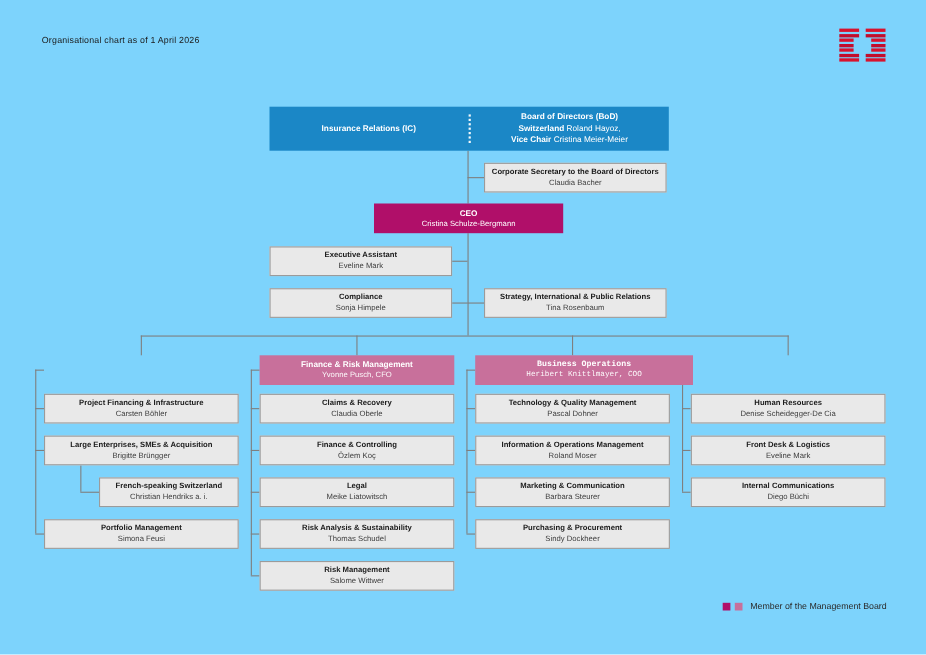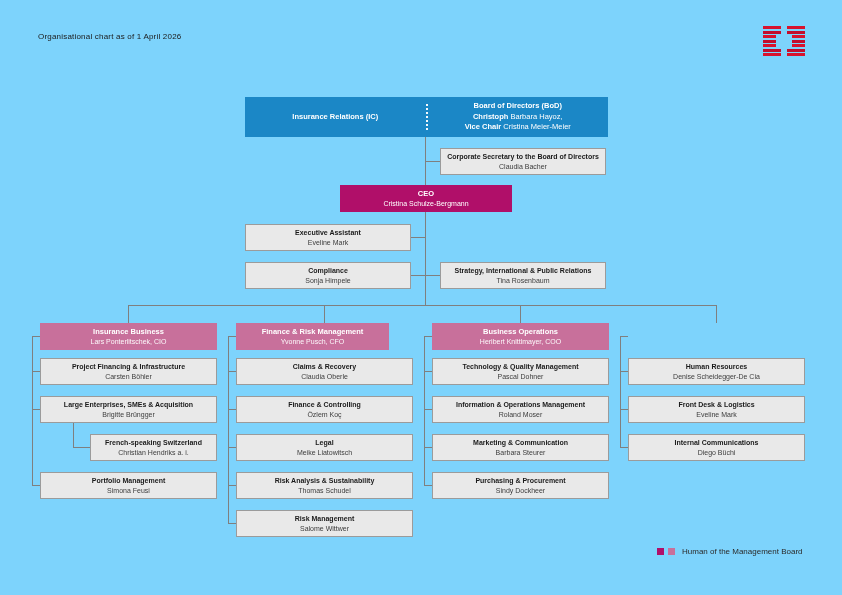--- a/index.html
+++ b/index.html
@@ -129,21 +129,21 @@
   <div class="ln h" style="left:620px; top:409px; width:8px;"></div>
   <div class="ln h" style="left:620px; top:447px; width:8px;"></div>
 
   <div class="box blue" style="left:245px; top:97px; width:363px; height:40px;">
     <div class="half">
       <span class="t">Insurance Relations (IC)</span>
     </div>
     <div class="divider"></div>
     <div class="half">
       <span class="t">Board of Directors (BoD)</span>
-      <span class="line"><span class="lbl">Christoph</span><span> Barbara Hayoz,</span></span>
+      <span class="line"><span class="lbl">Switzerland</span><span> Roland Hayoz,</span></span>
       <span class="line"><span class="lbl">Vice Chair</span><span> Cristina Meier-Meier</span></span>
     </div>
   </div>
 
   <div class="box gray" style="left:440px; top:148px; width:166px; height:27px;">
     <span class="t">Corporate Secretary to the Board of Directors</span>
     <span class="n">Claudia Bacher</span>
   </div>
 
   <div class="box magenta" style="left:340px; top:185px; width:172px; height:27px;">
@@ -159,29 +159,25 @@
   <div class="box gray" style="left:245px; top:262px; width:166px; height:27px;">
     <span class="t">Compliance</span>
     <span class="n">Sonja Himpele</span>
   </div>
 
   <div class="box gray" style="left:440px; top:262px; width:166px; height:27px;">
     <span class="t">Strategy, International &amp; Public Relations</span>
     <span class="n">Tina Rosenbaum</span>
   </div>
 
-  <div class="box pinkhdr" style="left:40px; top:323px; width:177px; height:27px;">
-    <span class="t">Insurance Business</span>
-    <span class="n">Lars Ponterlitschek, CIO</span>
-  </div>
-  <div class="box pinkhdr" style="left:236px; top:323px; width:153px; height:27px;">
+  <div class="box pinkhdr" style="left:236px; top:323px; width:177px; height:27px;">
     <span class="t">Finance &amp; Risk Management</span>
     <span class="n">Yvonne Pusch, CFO</span>
   </div>
-  <div class="box pinkhdr" style="left:432px; top:323px; width:177px; height:27px;">
+  <div class="box pinkhdr" style="left:432px; top:323px; width:198px; height:27px;font-family:Liberation Mono, monospace;">
     <span class="t">Business Operations</span>
     <span class="n">Heribert Knittlmayer, COO</span>
   </div>
 
   <div class="box gray" style="left:40px; top:358px; width:177px; height:27px;">
     <span class="t">Project Financing &amp; Infrastructure</span>
     <span class="n">Carsten Böhler</span>
   </div>
   <div class="box gray" style="left:40px; top:396px; width:177px; height:27px;">
     <span class="t">Large Enterprises, SMEs &amp; Acquisition</span>
@@ -243,16 +239,16 @@
     <span class="n">Eveline Mark</span>
   </div>
   <div class="box gray" style="left:628px; top:434px; width:177px; height:27px;">
     <span class="t">Internal Communications</span>
     <span class="n">Diego Büchi</span>
   </div>
 
   <div class="legend">
     <div class="sq m"></div>
     <div class="sq p"></div>
-    <div class="legend-label">Human of the Management Board</div>
+    <div class="legend-label">Member of the Management Board</div>
   </div>
 
 </div>
 
 </body></html>

